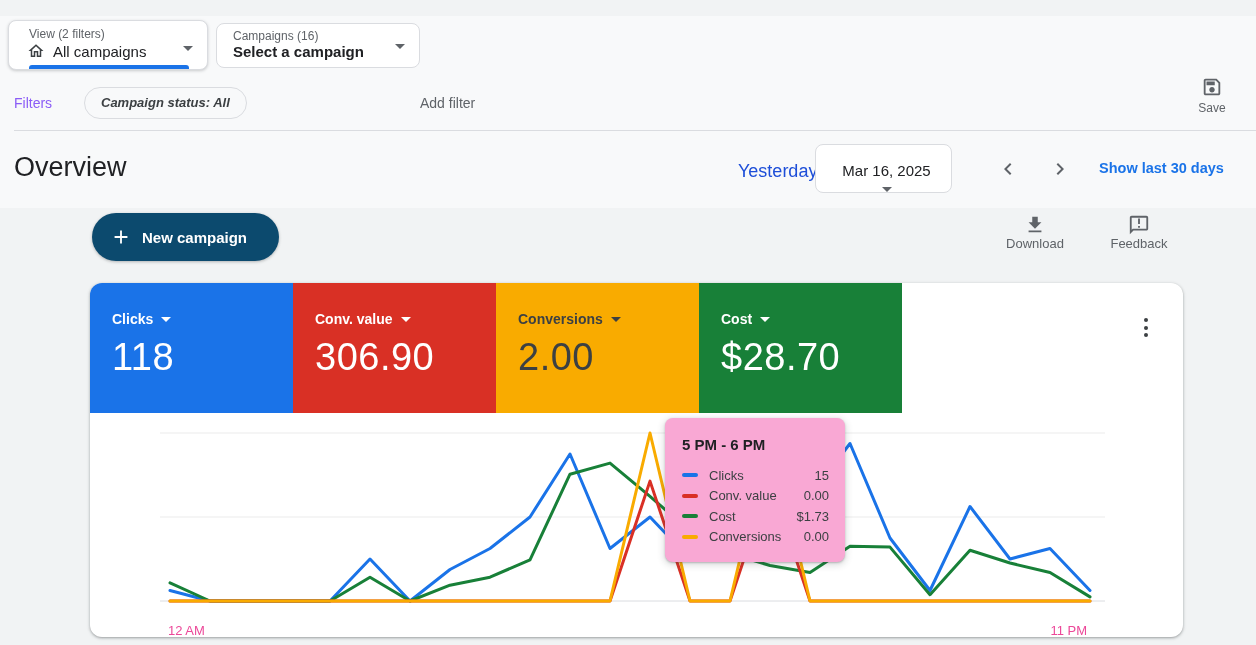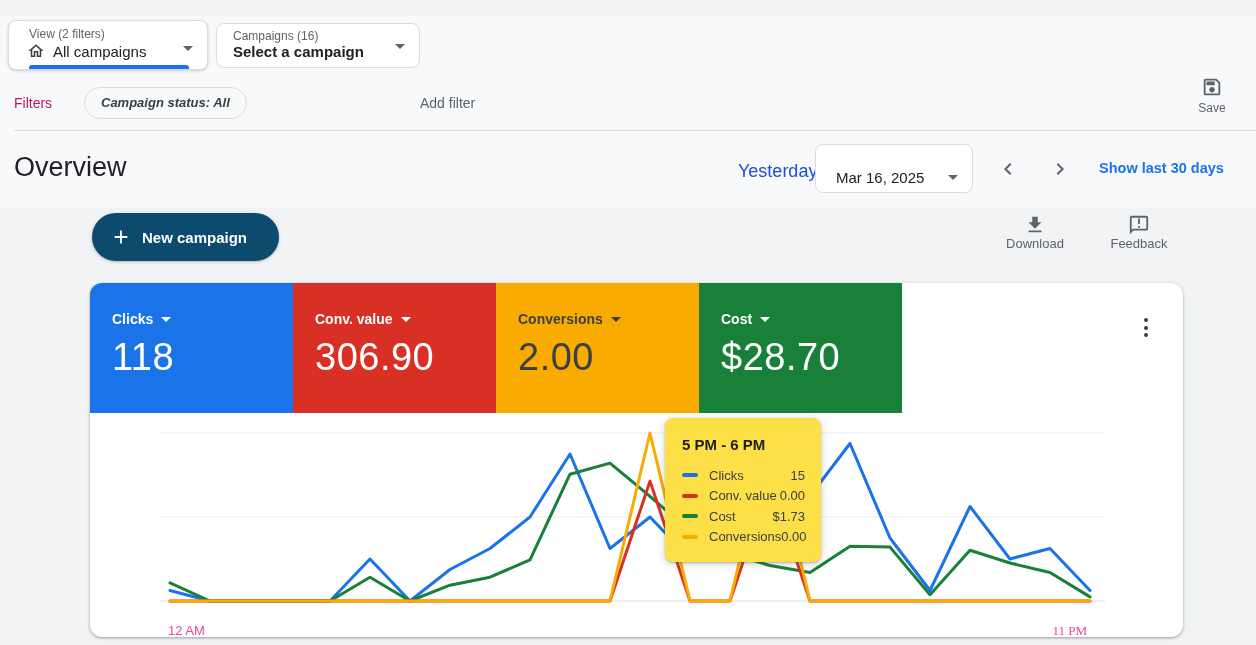--- a/index.html
+++ b/index.html
@@ -19,38 +19,38 @@
   .view-box { left:8px; top:4px; width:200px; height:50px; box-shadow:0 1px 3px rgba(60,64,67,.25); }
   .campaign-box { left:216px; top:7px; width:204px; height:45px; }
   .selector-label { position:absolute; left:20px; top:6px; font-size:12px; color:#5f6368; }
   .campaign-box .selector-label { left:16px; top:5px; }
   .selector-value-row { position:absolute; left:18px; bottom:9px; display:flex; align-items:center; gap:8px; font-size:15px; color:#202124; }
   .campaign-box .selector-value-row { left:16px; bottom:7px; font-weight:bold; }
   .caret { width:0; height:0; border-left:5px solid transparent; border-right:5px solid transparent; border-top:5px solid; display:inline-block; }
   .selector-caret { position:absolute; right:14px; bottom:18px; color:#5f6368; }
   .active-bar { position:absolute; left:20px; bottom:0; width:160px; height:4px; border-radius:3px 3px 0 0; }
 
-  .filters-title { position:absolute; left:14px; top:79px; font-size:14px; color:#be185d; }
+  .filters-title { position:absolute; left:14px; top:79px; font-size:14px; color:#8b5cf6; }
   .chip {
     position:absolute; top:71px; height:32px; line-height:30px; padding:0 16px;
     border:1px solid #dadce0; border-radius:16px; font-size:13px; font-weight:bold; color:#3c4043; cursor:pointer;
   }
   .chip1 { left:84px;font-style:italic; } .chip2 { left:253px; }
   .add-filter { position:absolute; left:420px; top:79px; font-size:14px; color:#5f6368; cursor:pointer; }
 
   .save-btn { position:absolute; right:20px; top:60px; width:48px; text-align:center; cursor:pointer; color:#5f6368; }
   .save-btn .label { font-size:12px; margin-top:3px; }
 
   
   .page-title { position:absolute; left:14px; top:136px; font-size:27px; font-weight:400; color:#202124; }
   .date-mode { position:absolute; left:738px; top:145px; font-size:18px; color:#1d4ed8; }
   .date-box {
-    position:absolute; left:815px; top:128px; width:158px; height:49px; background:#fff;
+    position:absolute; left:815px; top:128px; width:137px; height:49px; background:#fff;
     border:1px solid #dadce0; border-radius:8px; cursor:pointer;
-    display:flex; align-items:center; padding:17px 14px 0 20px;
+    display:flex; align-items:center; padding:17px 14px 0 20px;flex-direction:column;
   }
   .date-box .value { font-size:15px; color:#202124; flex:1; }
   .chevron-btn { position:absolute; top:141px; width:24px; height:24px; cursor:pointer; color:#5f6368; }
   .chev-left { left:996px; } .chev-right { left:1048px; }
   .show-last { position:absolute; left:1099px; top:144px; font-size:14.5px; font-weight:bold; cursor:pointer; }
 
   
   .new-campaign {
     position:absolute; left:92px; top:213px; width:187px; height:48px; border-radius:24px;
     color:#fff; display:flex; align-items:center; padding-left:18px; gap:10px;
@@ -67,25 +67,25 @@
   }
   .metric-row { position:absolute; left:0; top:0; height:130px; display:flex; }
   .metric-card { width:203px; height:130px; padding:28px 0 0 22px; cursor:pointer; }
   .metric-card .m-label { display:flex; align-items:center; gap:8px; font-size:14px; font-weight:bold; }
   .metric-card .m-value { margin-top:9px; font-size:38px; font-weight:400; letter-spacing:.5px; }
   .kebab { position:absolute; right:31px; top:31px; display:flex; flex-direction:column; gap:3.5px; cursor:pointer; padding:4px; }
   .kebab .dot { width:4px; height:4px; border-radius:50%; background:#3c4043; }
 
   .chart-wrap { position:absolute; left:0; top:130px; width:1093px; height:224px; }
   .axis-label { position:absolute; top:196px; font-size:13px; color:#ec4899;margin-top:14px; }
-  .axis-left { left:78px; } .axis-right { right:96px;font-family:Liberation Serif, serif; }
+  .axis-left { left:78px; } .axis-right { right:96px; }
 
   
   .chart-tooltip {
-    position:absolute; left:665px; top:418px; width:156px; height:144px; background:#fde047; border-radius:8px;
+    position:absolute; left:665px; top:418px; width:180px; height:144px; background:#f9a8d4; border-radius:8px;
     box-shadow:0 1px 2px rgba(60,64,67,.3),0 2px 6px 2px rgba(60,64,67,.15); padding:18px 16px 0 17px; z-index:5;
   }
   .tt-title { font-size:15px; font-weight:bold; color:#202124; }
   .tt-rows { margin-top:12px; }
   .tt-row { display:flex; align-items:center; height:20.5px; font-size:13px; color:#3c4043; }
   .tt-dash { width:16px; height:4px; border-radius:2px; flex:none; }
   .tt-label { margin-left:11px; }
   .tt-value { margin-left:auto; }
 
   svg.icon { display:block; }

